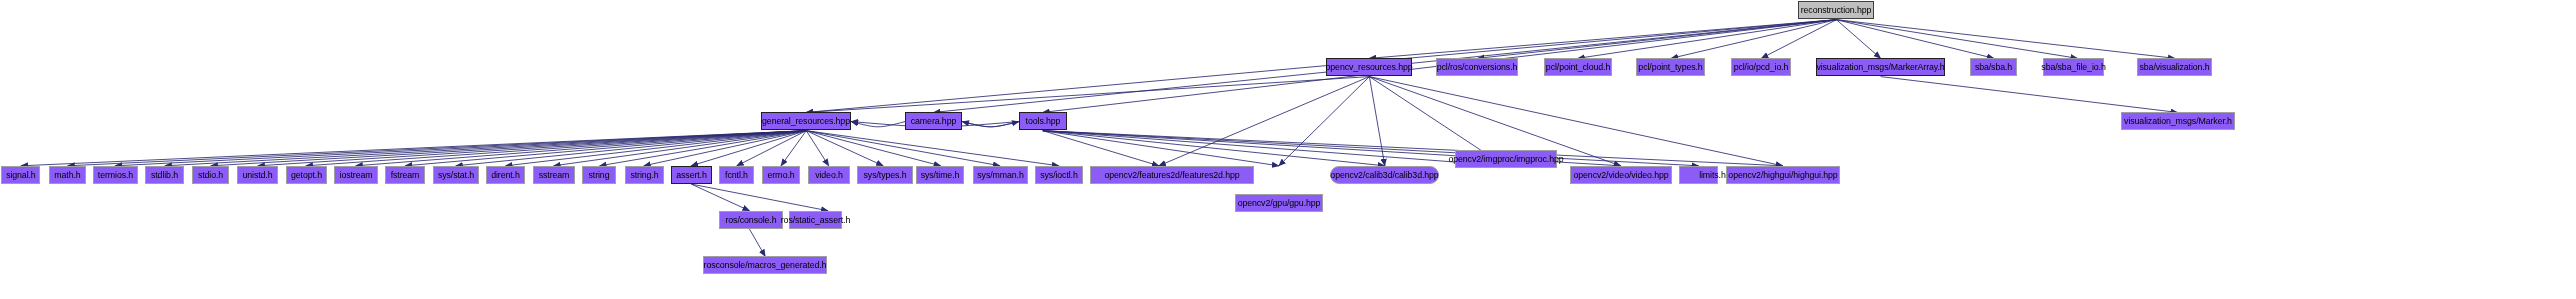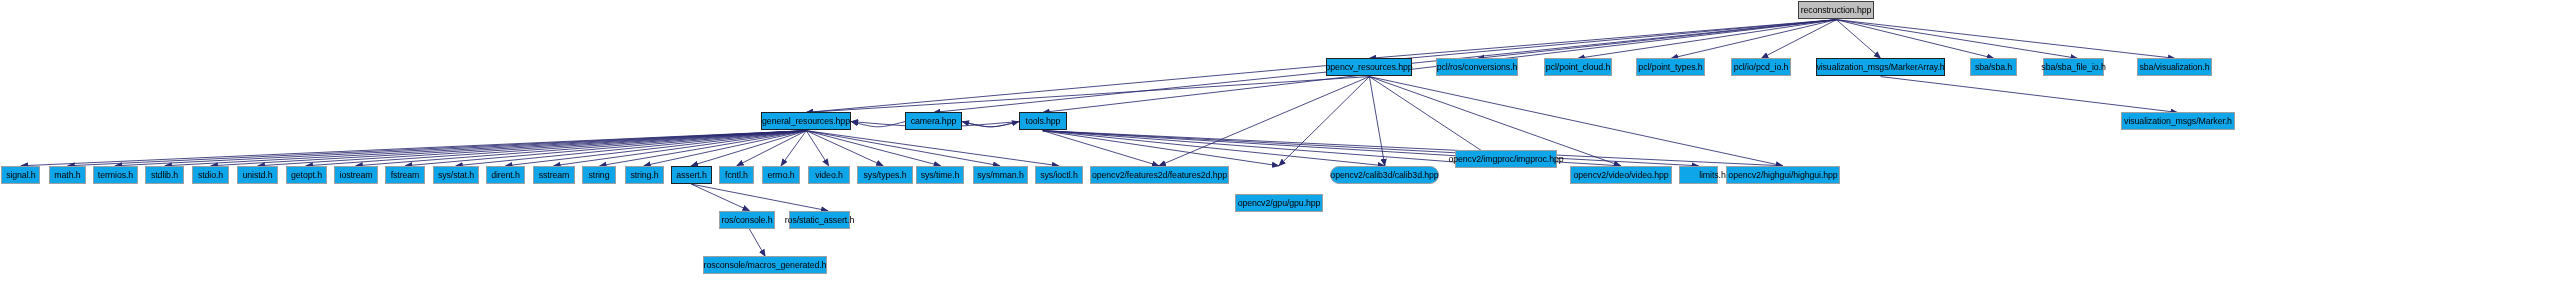--- a/index.html
+++ b/index.html
@@ -3,21 +3,21 @@
 <meta charset="utf-8">
 <style>
   html,body{margin:0;padding:0;background:#ffffff;}
   body{font-family:"Liberation Sans", sans-serif;}
   #graph{position:relative;width:2576px;height:300px;background:#fff;overflow:hidden;}
   svg.edges{position:absolute;left:0;top:0;width:2576px;height:300px;pointer-events:none;}
   .node{
     position:absolute;
     box-sizing:border-box;
     border:0.7px solid #a0a0a0;
-    background:#0ea5e9;
+    background:#8b5cf6;
     color:#000000;
     font-size:8.8px;
     line-height:1;
     display:flex;
     align-items:center;
     justify-content:center;
     white-space:nowrap;
     height:18px;
     padding:0 4.2px;
     letter-spacing:-0.1px;
@@ -130,25 +130,25 @@
       <div class="node" style="left: 582px; top: 166px; width: 34px;">string</div>
       <div class="node" style="left: 625px; top: 166px; width: 39px;">string.h</div>
       <div class="node strong" style="left: 671px; top: 166px; width: 41px;">assert.h</div>
       <div class="node" style="left: 719px; top: 166px; width: 35px;">fcntl.h</div>
       <div class="node" style="left: 762px; top: 166px; width: 38px;">errno.h</div>
       <div class="node" style="left: 808px; top: 166px; width: 42px;">video.h</div>
       <div class="node" style="left: 857px; top: 166px; width: 56px;">sys/types.h</div>
       <div class="node" style="left: 916px; top: 166px; width: 48px;">sys/time.h</div>
       <div class="node" style="left: 973px; top: 166px; width: 55px;">sys/mman.h</div>
       <div class="node" style="left: 1035px; top: 166px; width: 48px;">sys/ioctl.h</div>
-      <div class="node" style="left: 1090px; top: 166px; width: 139px;">opencv2/features2d/features2d.hpp</div>
+      <div class="node" style="left: 1090px; top: 166px; width: 164px;">opencv2/features2d/features2d.hpp</div>
       <div class="node" style="left: 1235px; top: 166px; width: 88px; margin-top: 28px;">opencv2/gpu/gpu.hpp</div>
       <div class="node" style="left: 1330px; top: 166px; width: 109px; border-radius: 9px;">opencv2/calib3d/calib3d.hpp</div>
       <div class="node" style="left: 1447px; top: 150px; width: 102px; margin-left: 8px;">opencv2/imgproc/imgproc.hpp</div>
       <div class="node" style="left: 1570px; top: 166px; width: 102px;">opencv2/video/video.hpp</div>
       <div class="node" style="left: 1679px; top: 166px; width: 39px; padding-left: 32px;">limits.h</div>
       <div class="node" style="left: 1726px; top: 166px; width: 114px;">opencv2/highgui/highgui.hpp</div>
-      <div class="node" style="left: 719px; top: 211px; width: 56px;">ros/console.h</div>
-      <div class="node" style="left: 789px; top: 211px; width: 61px;">ros/static_assert.h</div>
+      <div class="node" style="left: 719px; top: 211px; width: 64px;">ros/console.h</div>
+      <div class="node" style="left: 789px; top: 211px; width: 53px;">ros/static_assert.h</div>
       <div class="node" style="left: 703px; top: 256px; width: 124px;">rosconsole/macros_generated.h</div>
     </div>
 </div>
 
 
 </body></html>

